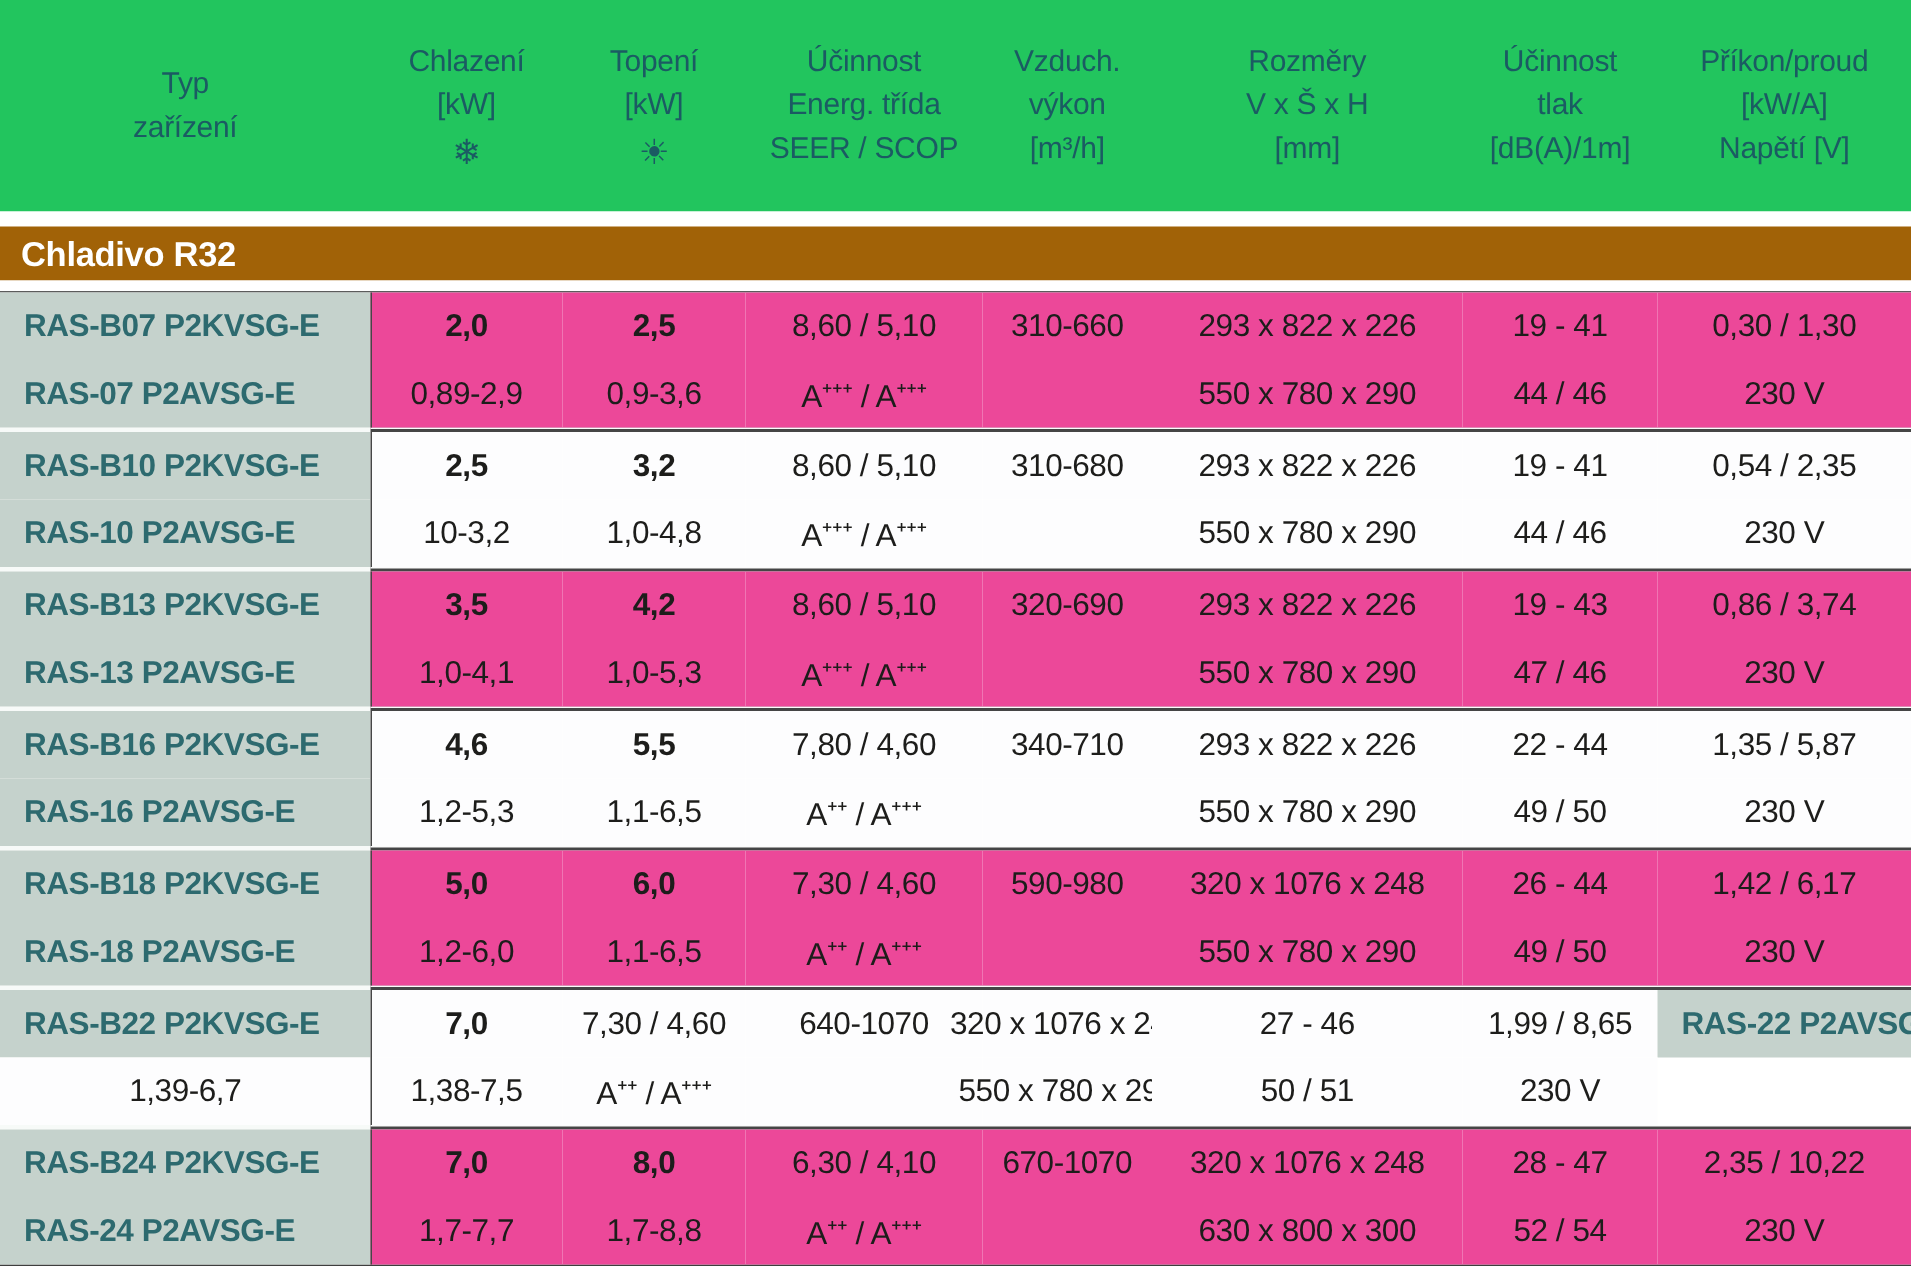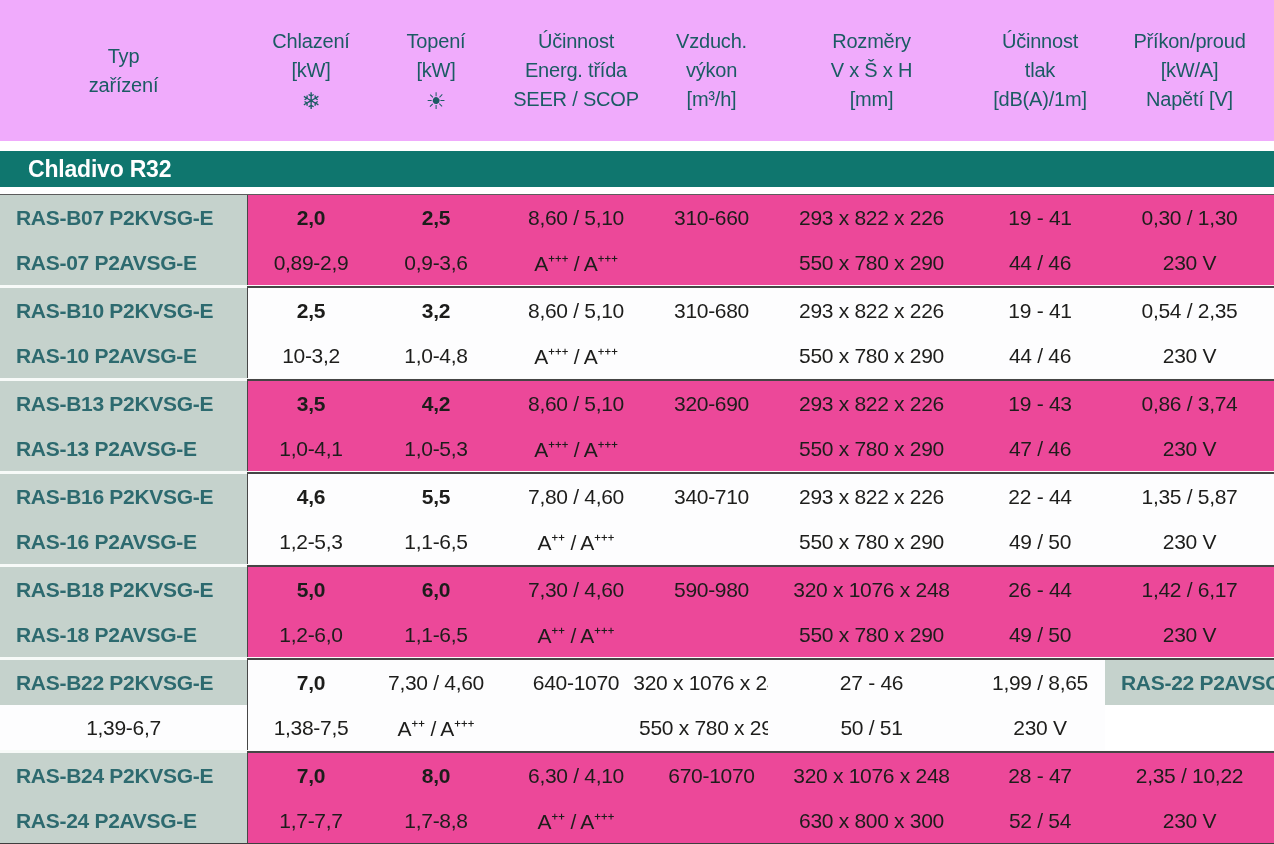--- a/index.html
+++ b/index.html
@@ -11,21 +11,21 @@
   }
   .spec-table { width: 1274px; }
 
   .grid8 {
     display: grid;
     grid-template-columns: 247px 128px 122px 158px 113px 207px 130px 169px;
   }
 
   
   .thead {
-    background: #f0abfc;
+    background: #22c55e;
     height: 141px;
   }
   .th {
     display: flex; flex-direction: column;
     justify-content: center; align-items: center;
     height: 100%;
     color: #1b5b63;
     font-size: 20px; line-height: 29px;
     letter-spacing: -0.2px;
   }
@@ -33,24 +33,24 @@
 
   
   .gap-top    { height: 10px; background: #fff; }
   .gap-bottom { height: 7px;  background: #fff; }
   .topline    { height: 1px;  background: #5c5c5c; }
   .botline    { height: 2px;  background: #3e3e3e; }
 
   
   .section-bar {
     height: 36px;
-    background: #0f766e;
+    background: #a16207;
     color: #ffffff;
     display: flex; align-items: center;
-    padding-left: 28px;
+    padding-left: 14px;
     font-size: 23px; font-weight: bold;
     letter-spacing: -0.2px;
   }
 
   
   .pair { grid-auto-rows: 45px; position: relative; }
   .pair::after {            
     content: ""; position: absolute;
     left: 247px; top: 0; bottom: 0; width: 1px;
     background: #474747;

